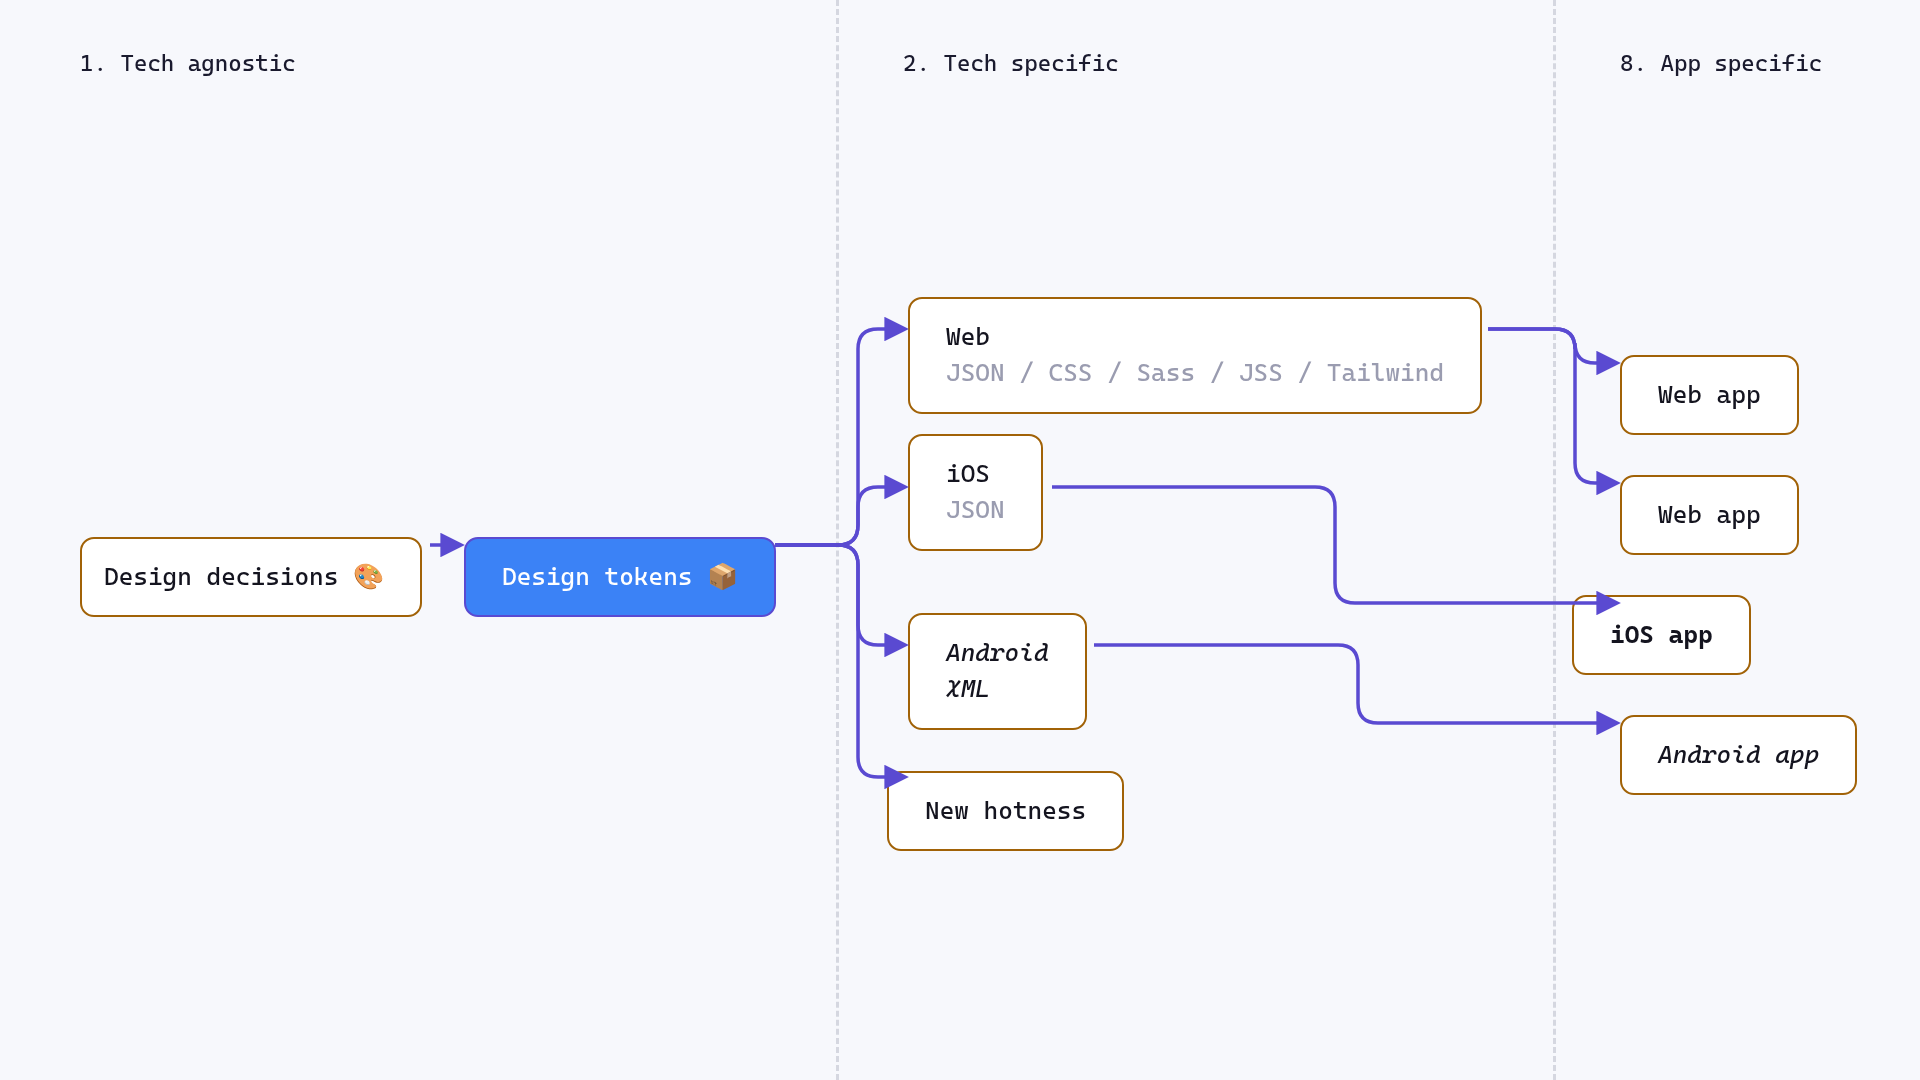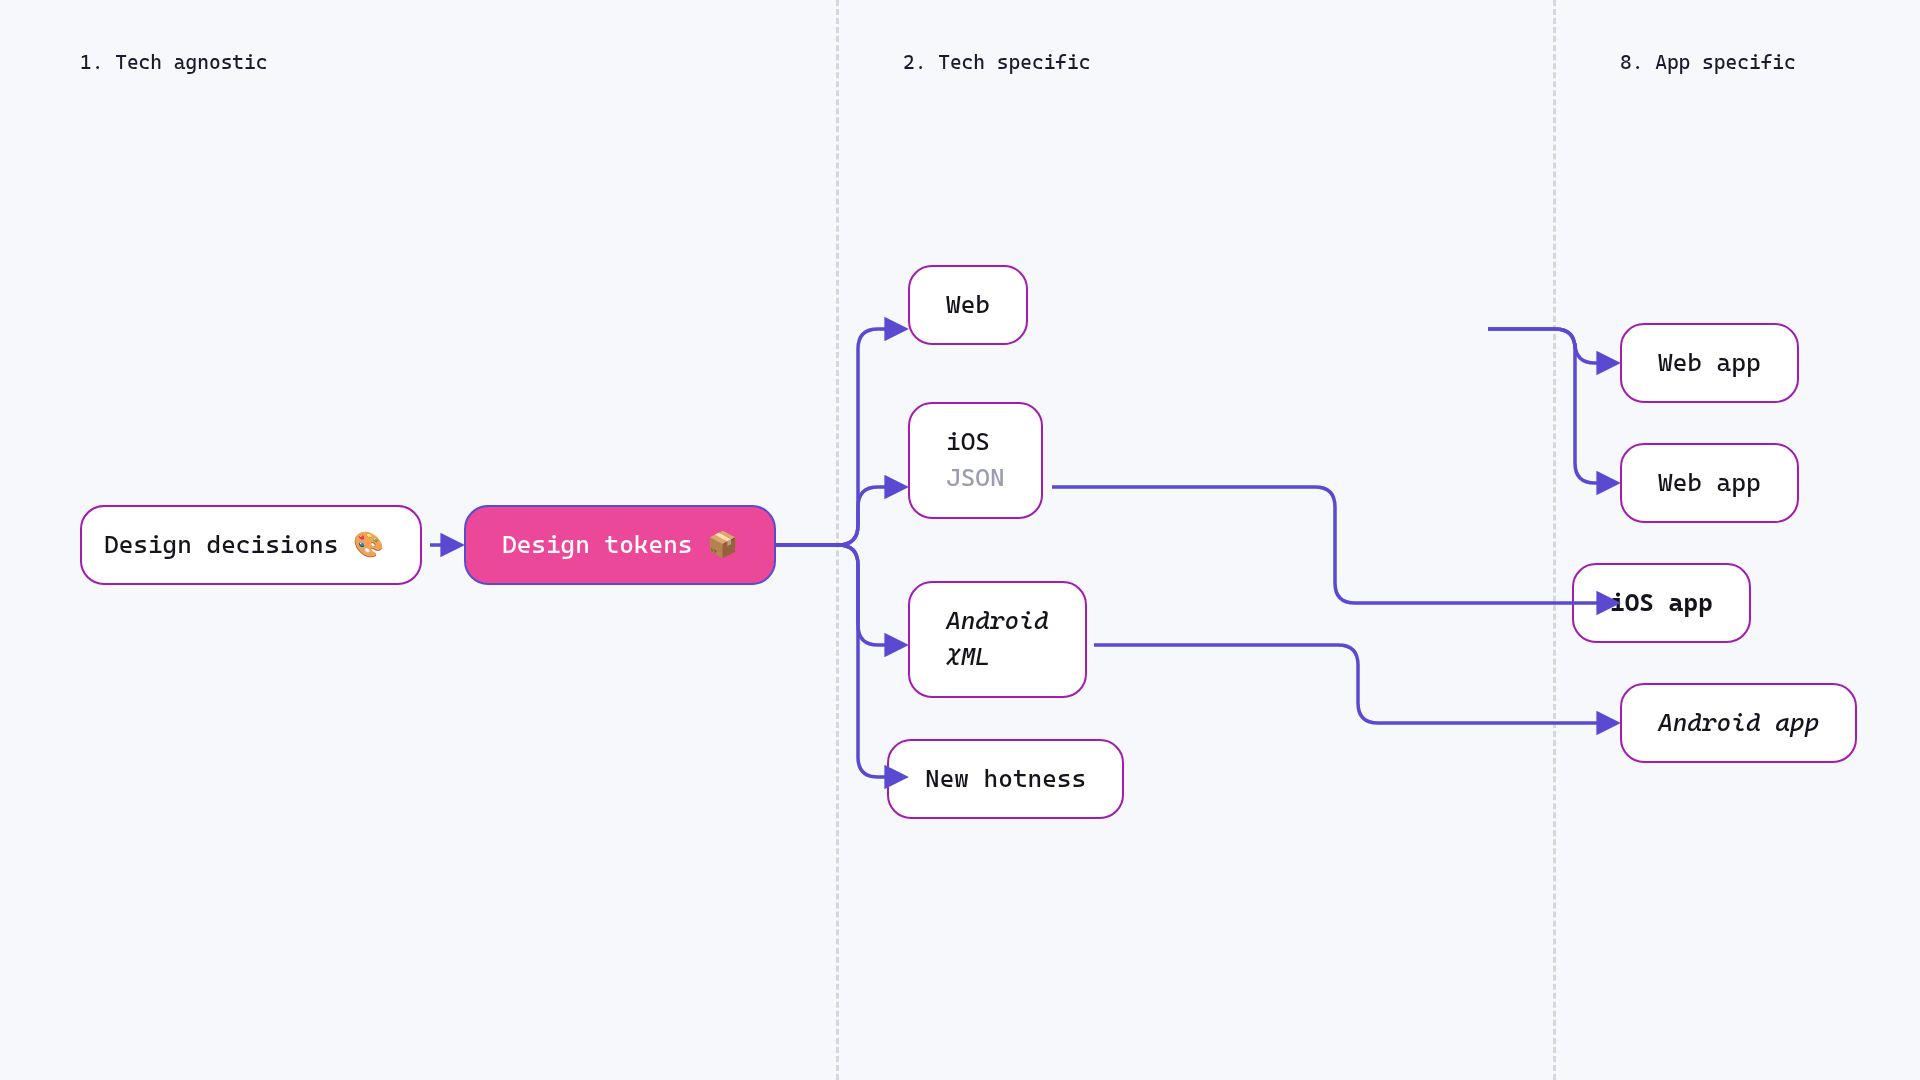--- a/index.html
+++ b/index.html
@@ -11,40 +11,41 @@
     overflow: hidden;
   }
   .divider {
     position: absolute;
     top: 0; bottom: 0;
     border-left: 3px dashed #d5d7e0;
   }
   .section-label {
     position: absolute;
     top: 50px;
-    font-size: 20px;
+    font-size: 23px;
     color: #1a1a2e;
   }
   .node {
     position: absolute;
     background: #fff;
-    border: 2px solid #a21caf;
-    border-radius: 24px;
+    border: 2px solid #a16207;
+    border-radius: 14px;
     padding: 20px 36px;
     font-size: 25px;
     color: #14141f;
     white-space: nowrap;
     line-height: 1.45;
+    margin-top: 32px;
   }
   .node .sub {
     color: #9a9cb0;
     font-size: 25px;
   }
   .node.primary {
-    background: #ec4899;
+    background: #3b82f6;
     border-color: #5a4ad1;
     color: #fff;
   }
   svg.connectors {
     position: absolute;
     left: 0; top: 0;
     width: 1920px; height: 1080px;
     pointer-events: none;
   }
 </style>
@@ -60,20 +61,21 @@
 
 <div class="node" style="left:80px; top:505px;padding-left:22px;">
   <span>Design decisions 🎨</span>
 </div>
 <div class="node primary" style="left:464px; top:505px;">
   <span>Design tokens 📦</span>
 </div>
 
 <div class="node" style="left:908px; top:265px;">
   <span>Web</span><br>
+  <span class="sub">JSON / CSS / Sass / JSS / Tailwind</span>
 </div>
 <div class="node" style="left:908px; top:402px;">
   <span>iOS</span><br>
   <span class="sub">JSON</span>
 </div>
 <div class="node" style="left:908px; top:581px;font-style:italic;">
   <span>Android</span><br>
   <span class="sv .sub">XML</span>
 </div>
 <div class="node" style="left:887px; top:739px;">

